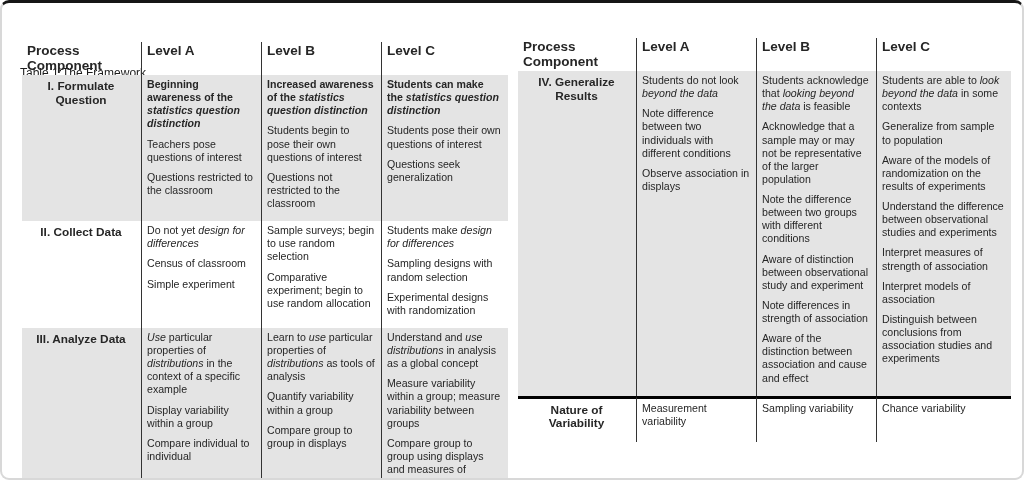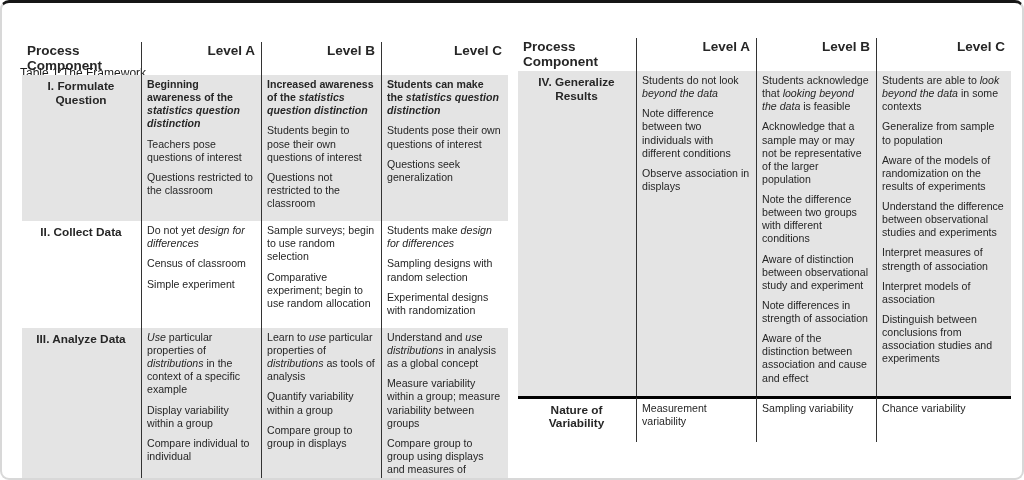--- a/index.html
+++ b/index.html
@@ -14,21 +14,21 @@
   }
   .title{
     position:absolute;left:20px;top:22px;font-size:12px;color:#1d1d1d;margin-top:44px;
   }
   .tbl{display:grid;position:absolute;box-sizing:border-box;}
   #tbl-left{left:22px;top:42px;grid-template-columns:119px 120px 120px 127px;}
   #tbl-right{left:518px;top:38px;grid-template-columns:118px 120px 120px 135px;}
   .cell{box-sizing:border-box;padding:3px 6px 4px 5px;}
   .lv{border-left:1.5px solid #333;}
   .hc{font-weight:bold;font-size:13.5px;padding-top:1px;padding-bottom:2px;min-height:19px;}
-  .ctr{text-align:right;}
+  .ctr{text-align:left;}
   .rl{font-weight:bold;font-size:11.8px;padding-top:5px;line-height:1.15;text-align:center;}
   .sh{background:var(--shade,#e4e4e4);}
   .tt{border-top:3px solid #000;}
   .cell p{margin:0 0 7px 0;font-size:10.6px;line-height:1.24;}
   .cell p.bp{font-weight:bold;}
   #tbl-left .r0{min-height:104px}
   #tbl-left .r1{min-height:92px}
   #tbl-left .r2{min-height:201px}
   #tbl-right .r0{min-height:261px}
   #tbl-right .r1{min-height:46px}

